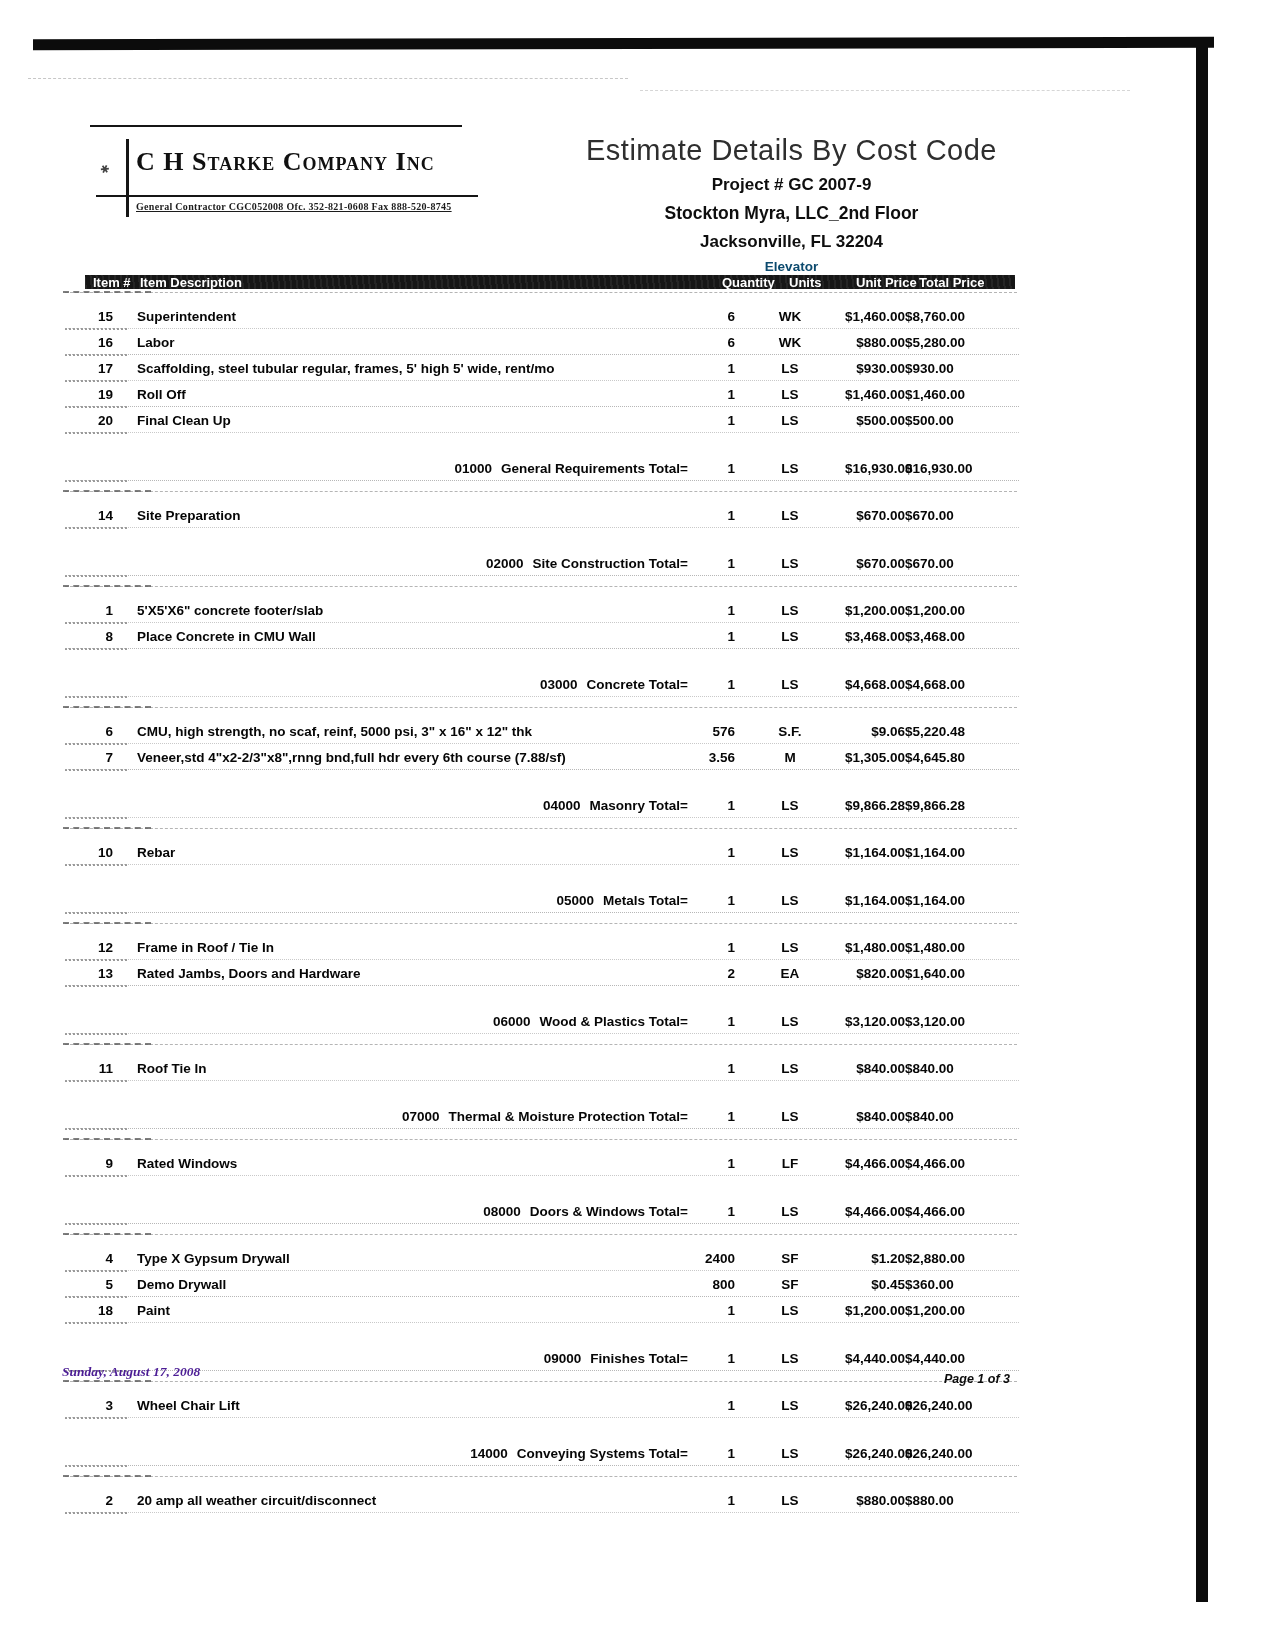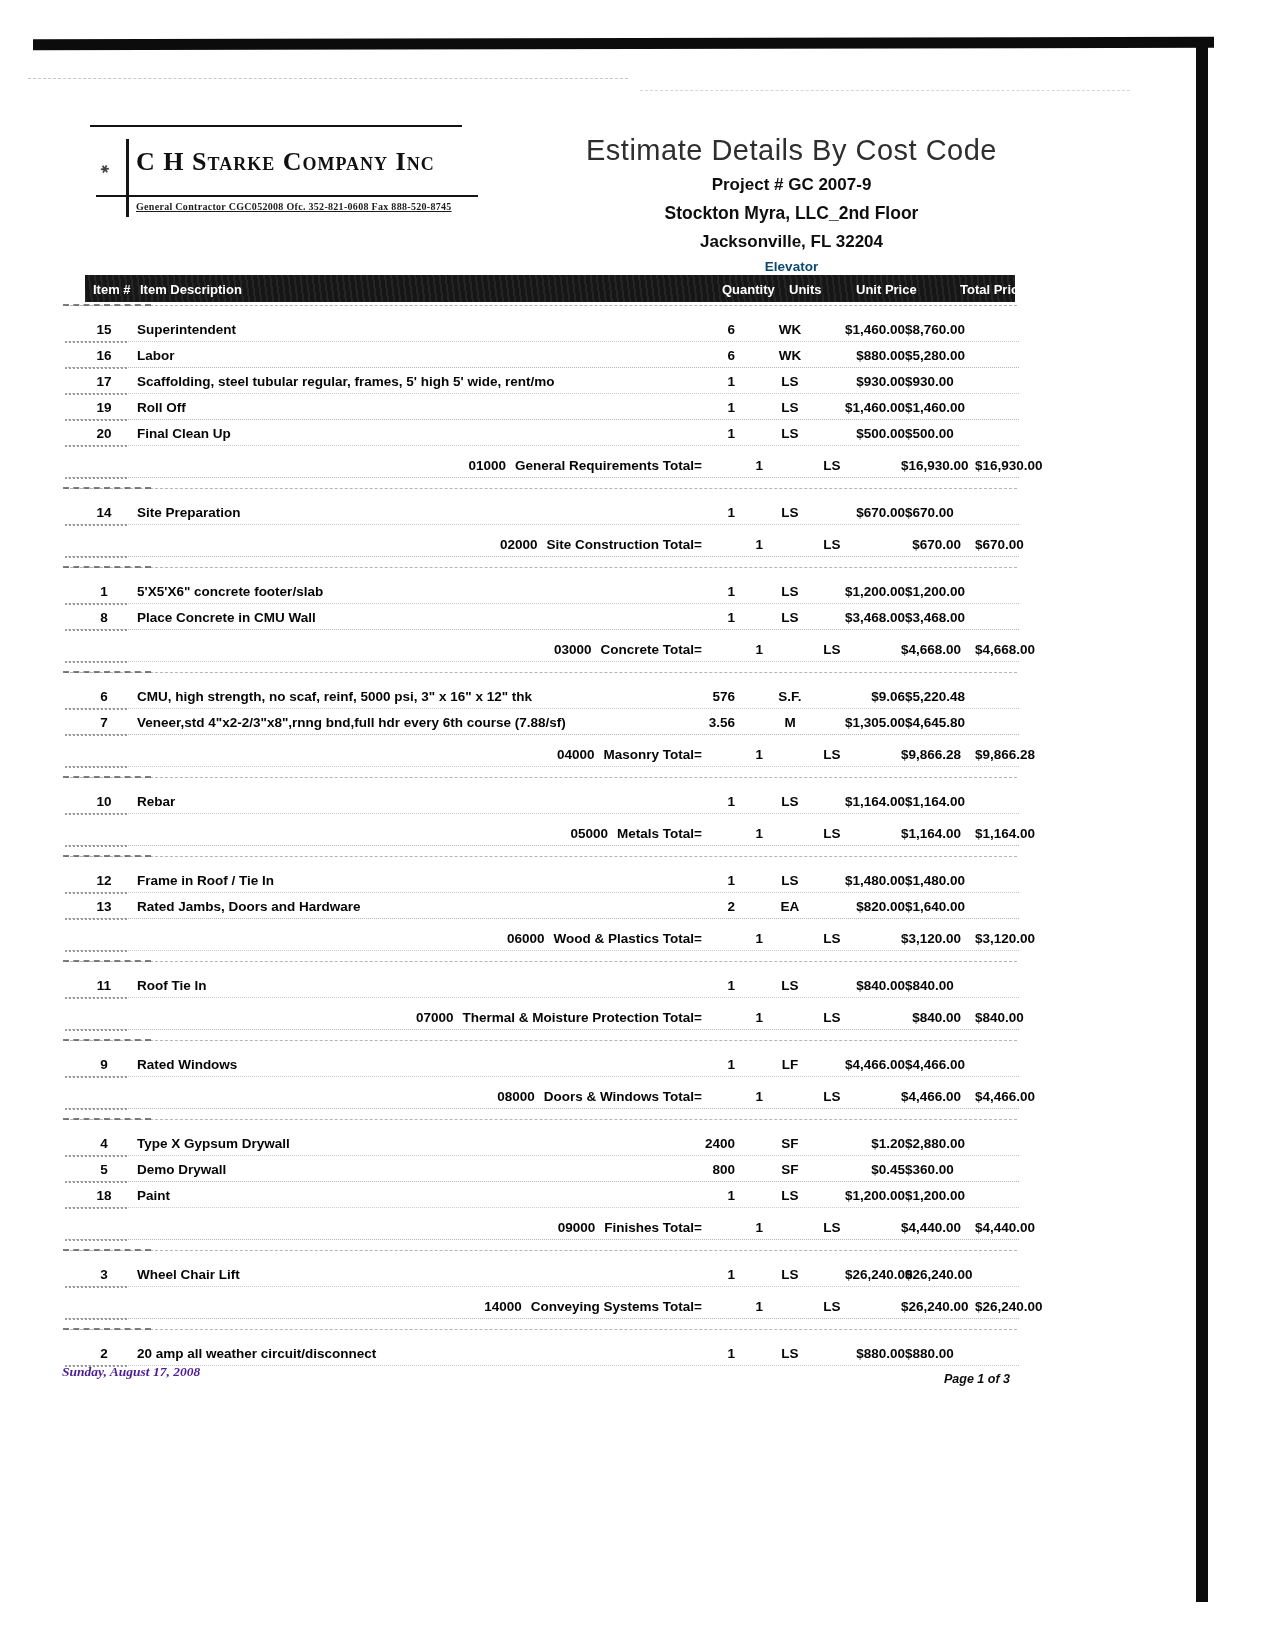--- a/index.html
+++ b/index.html
@@ -25,51 +25,51 @@
   
   .header-right { position:absolute; right:278px; top:134px; text-align:center; }
   .doc-title { font-size:29px; font-weight:normal; color:#2e2e2e; letter-spacing:.5px; margin-bottom:8px; white-space:nowrap; }
   .doc-project { font-size:17px; font-weight:bold; color:#0e0e0e; margin-bottom:8px; }
   .doc-client { font-size:17.5px; font-weight:bold; color:#0e0e0e; margin-bottom:8px; }
   .doc-location { font-size:17px; font-weight:bold; color:#0e0e0e; margin-bottom:7px; }
   .doc-area { font-size:13.5px; font-weight:bold; color:#0c4a6e; }
 
   
   .table { position:absolute; left:85px; top:275px; width:930px; }
-  .thead { position:relative; height:27px; background:#191919;
+  .thead { position:relative; height:14px; background:#191919;
            background-image:repeating-linear-gradient(83deg, rgba(255,255,255,.05) 0 2px, rgba(0,0,0,.12) 2px 6px);
            color:#ffffff; font-weight:bold; font-size:13px; }
   .thead span { position:absolute; top:50%; transform:translateY(-50%); white-space:nowrap; }
   .h-item { left:8px; }
   .h-desc { left:55px; }
   .h-qty  { left:637px; transform:translate(-50%,-50%); }
   .h-units{ left:704px; transform:translate(-50%,-50%); }
   .h-uprice{ left:771px; transform:translate(-50%,-50%); }
-  .h-tprice{ left:875px; transform:translate(-50%,-50%); }
+  .h-tprice{ left:834px; transform:translate(-50%,-50%); }
 
   .section { position:relative; margin-top:21px; }
   .section:first-child { margin-top:14px; }
   .section::before { content:""; position:absolute; top:-11px; left:-20px; right:-2px; border-top:1px dashed #8f8f8f; opacity:.65; }
   .section::after  { content:""; position:absolute; top:-12px; left:-22px; width:88px; border-top:2px dashed #5f5f5f; opacity:.8; }
 
   .row { position:relative; display:grid; grid-template-columns:52px 513px 85px 110px 60px 110px;
          height:26px; align-items:center; font-size:13.5px; font-weight:600; color:#060606; }
   .row::after { content:""; position:absolute; left:-20px; right:-4px; bottom:0; border-bottom:1px dotted #a6a6a6; }
   .row:nth-child(even)::after { opacity:.8; }
   .row:nth-child(odd)::after { opacity:.6; }
   .row::before { content:""; position:absolute; left:-20px; bottom:-1px; width:62px; border-bottom:2px dotted #787878; opacity:.75; }
 
-  .c-num   { text-align:center; padding-right:14px; }
+  .c-num   { text-align:right; padding-right:24px; }
   .c-desc  { text-align:left; white-space:nowrap; overflow:visible; }
   .c-qty   { text-align:right; }
   .c-units { text-align:center; }
   .c-price { text-align:right; white-space:nowrap; }
   .c-total { white-space:nowrap; }
 
-  .total-row { margin-top:6px;gap:14px; }
+  .total-row { margin-top:22px; }
   .total-label { grid-column:2; text-align:right; white-space:nowrap; position:relative; left:38px; }
   .total-code { margin-right:9px; }
 
   
   .footer-date { position:absolute; left:62px; top:1364px; font-size:13.5px; font-weight:bold; font-style:italic; color:#4c1d95;font-family:Liberation Serif, serif; }
   .footer-page { position:absolute; right:265px; top:1372px; font-size:12.5px; font-weight:bold; font-style:italic; color:#0c0c0c; }
 </style>
 </head>
 <body>
 

